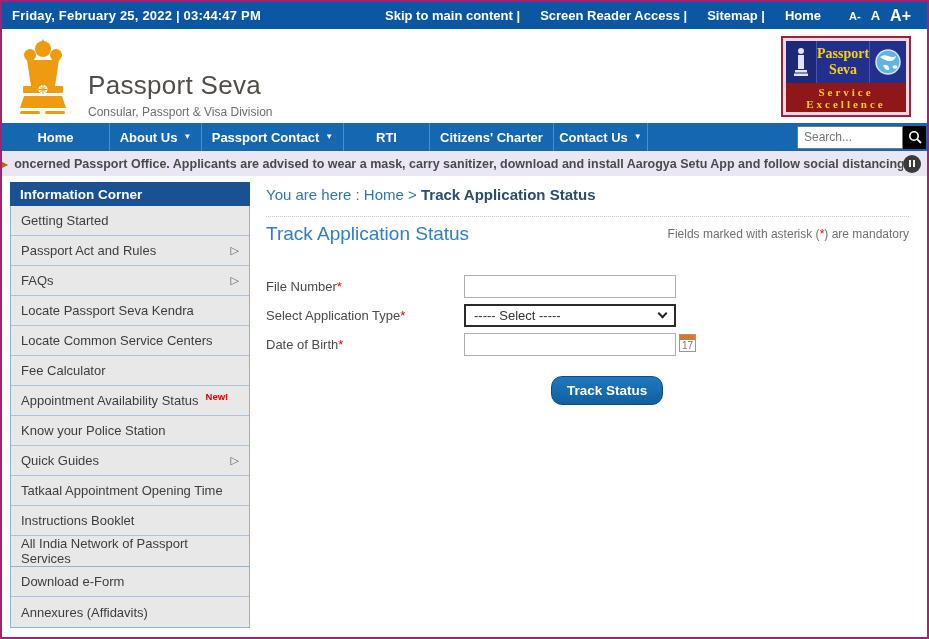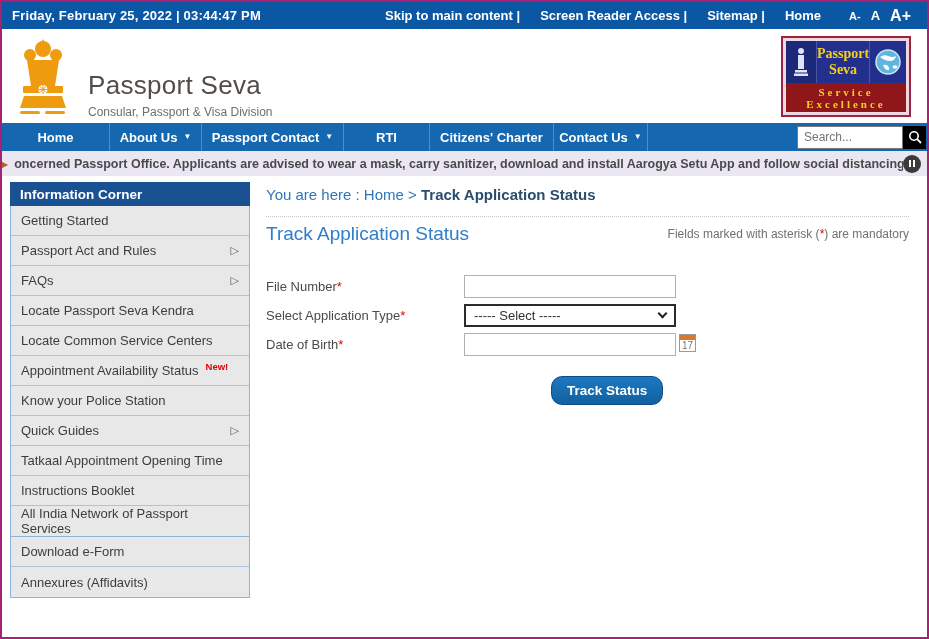--- a/index.html
+++ b/index.html
@@ -256,20 +256,23 @@
             <span>FAQs</span>
             <span class="sb-arrow">▷</span>
           </div>
         <div class="sb-item">
             <span>Locate Passport Seva Kendra</span>
           </div>
         <div class="sb-item">
             <span>Locate Common Service Centers</span>
           </div>
         <div class="sb-item">
+            <span>Fee Calculator</span>
+          </div>
+        <div class="sb-item">
             <span>Appointment Availability Status</span>
             <span class="sb-new">New!</span>
           </div>
         <div class="sb-item">
             <span>Know your Police Station</span>
           </div>
         <div class="sb-item">
             <span>Quick Guides</span>
             <span class="sb-arrow">▷</span>
           </div>

